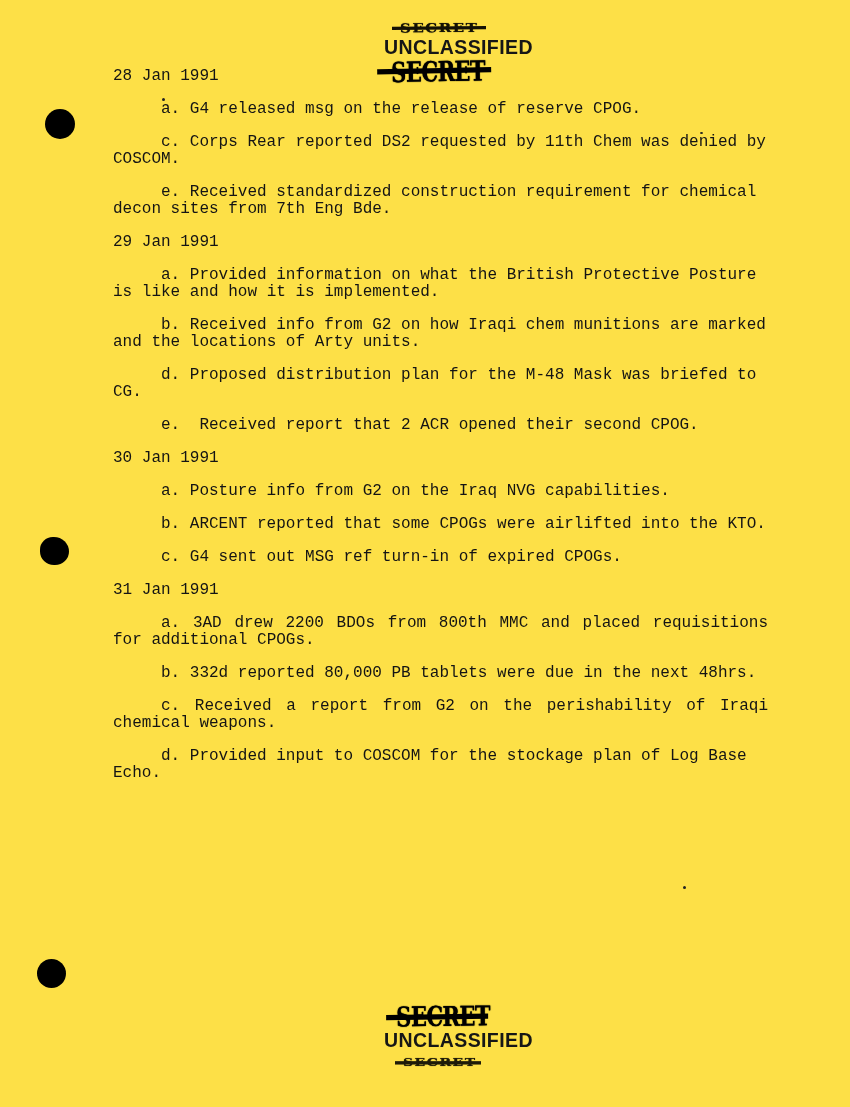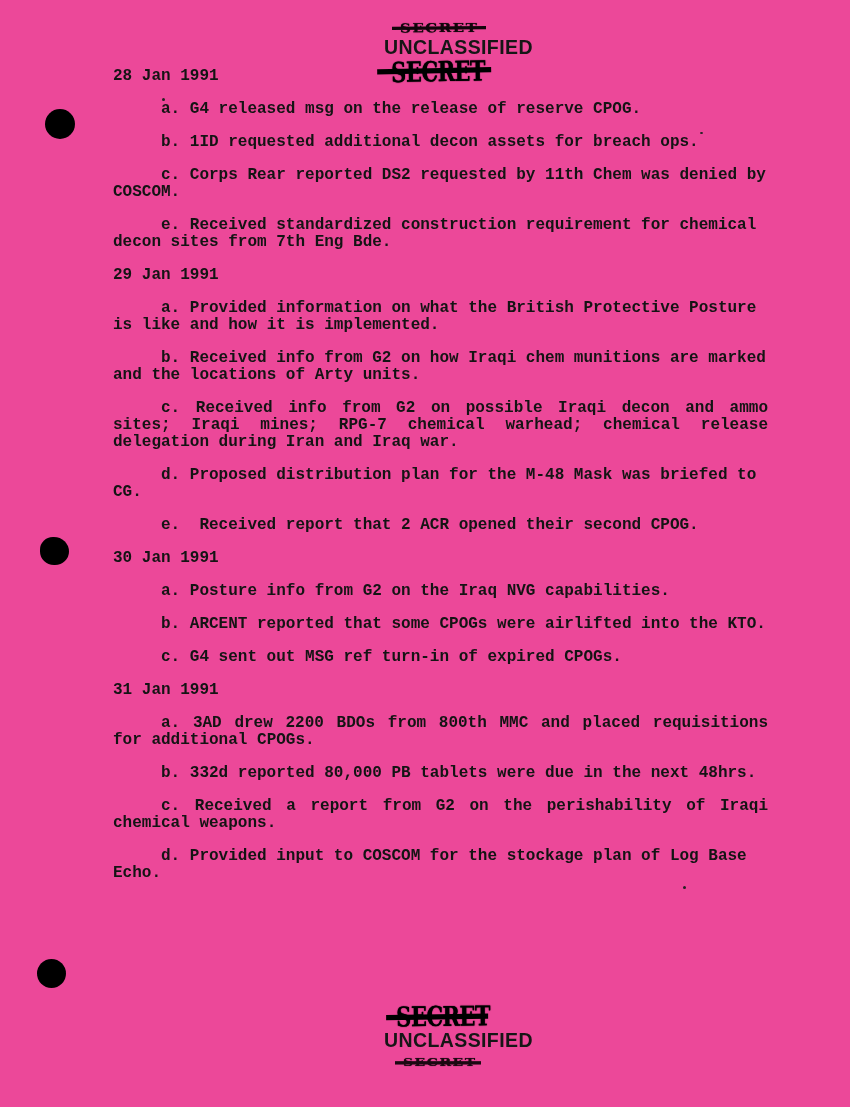--- a/index.html
+++ b/index.html
@@ -1,20 +1,20 @@
 <!DOCTYPE html>
 <html><head>
 <meta charset="utf-8">
 <style>
   * { margin:0; padding:0; box-sizing:border-box; }
   html,body { background:#ffffff; }
   .page {
     position:relative;
     width:850px; height:1107px;
-    background:#ec4899;
+    background:#fde047;
     overflow:hidden;
     font-family:"Liberation Mono", "DejaVu Sans Mono", monospace;
   }
   
   .punch {
     position:absolute;
     width:30px; height:30px;
     background:#000;
     border-radius:50%;
   }
@@ -22,21 +22,21 @@
   .punch.p2 { left:40px;  top:537px; width:29px; height:28px; border-radius:46% 54% 50% 50%; }
   .punch.p3 { left:37px;  top:959px; width:29px; height:29px; }
 
   
   .body-text {
     position:absolute;
     left:113px; top:68px;
     width:655px;
     color:#141414;
     font-size:16px;
-    font-weight:700;
+    font-weight:400;
     line-height:17px;
     letter-spacing:0;
   }
   .body-text p { margin:0 0 16px 0; white-space:pre-wrap; }
   .body-text p.item { text-indent:48px; }
   .body-text p.item.justify { white-space:normal; text-align:justify; }
   .body-text p.gap-before { }
 
   
   .stamp-secret {
@@ -125,27 +125,25 @@
   </div>
   <div class="hdr-unclassified">UNCLASSIFIED</div>
   <div class="stamp-secret hdr-secret-big">
     <span>SECRET</span>
     <span class="strike"></span>
   </div>
 
   <div class="body-text" id="log-body">
       <p class="date-line">28 Jan 1991</p>
       <p class="item">a. G4 released msg on the release of reserve CPOG.</p>
-      <p class="item">b. 1ID requested additional decon assets for breach ops.</p>
       <p class="item">c. Corps Rear reported DS2 requested by 11th Chem was denied by COSCOM.</p>
       <p class="item">e. Received standardized construction requirement for chemical decon sites from 7th Eng Bde.</p>
       <p class="date-line">29 Jan 1991</p>
       <p class="item">a. Provided information on what the British Protective Posture is like and how it is implemented.</p>
       <p class="item">b. Received info from G2 on how Iraqi chem munitions are marked and the locations of Arty units.</p>
-      <p class="item justify">c. Received info from G2 on possible Iraqi decon and ammo sites; Iraqi mines; RPG-7 chemical warhead; chemical release delegation during Iran and Iraq war.</p>
       <p class="item">d. Proposed distribution plan for the M-48 Mask was briefed to CG.</p>
       <p class="item">e.  Received report that 2 ACR opened their second CPOG.</p>
       <p class="date-line">30 Jan 1991</p>
       <p class="item">a. Posture info from G2 on the Iraq NVG capabilities.</p>
       <p class="item gap-before">b. ARCENT reported that some CPOGs were airlifted into the KTO.</p>
       <p class="item">c. G4 sent out MSG ref turn-in of expired CPOGs.</p>
       <p class="date-line">31 Jan 1991</p>
       <p class="item justify">a. 3AD drew 2200 BDOs from 800th MMC and placed requisitions for additional CPOGs.</p>
       <p class="item">b. 332d reported 80,000 PB tablets were due in the next 48hrs.</p>
       <p class="item justify">c. Received a report from G2 on the perishability of Iraqi chemical weapons.</p>

